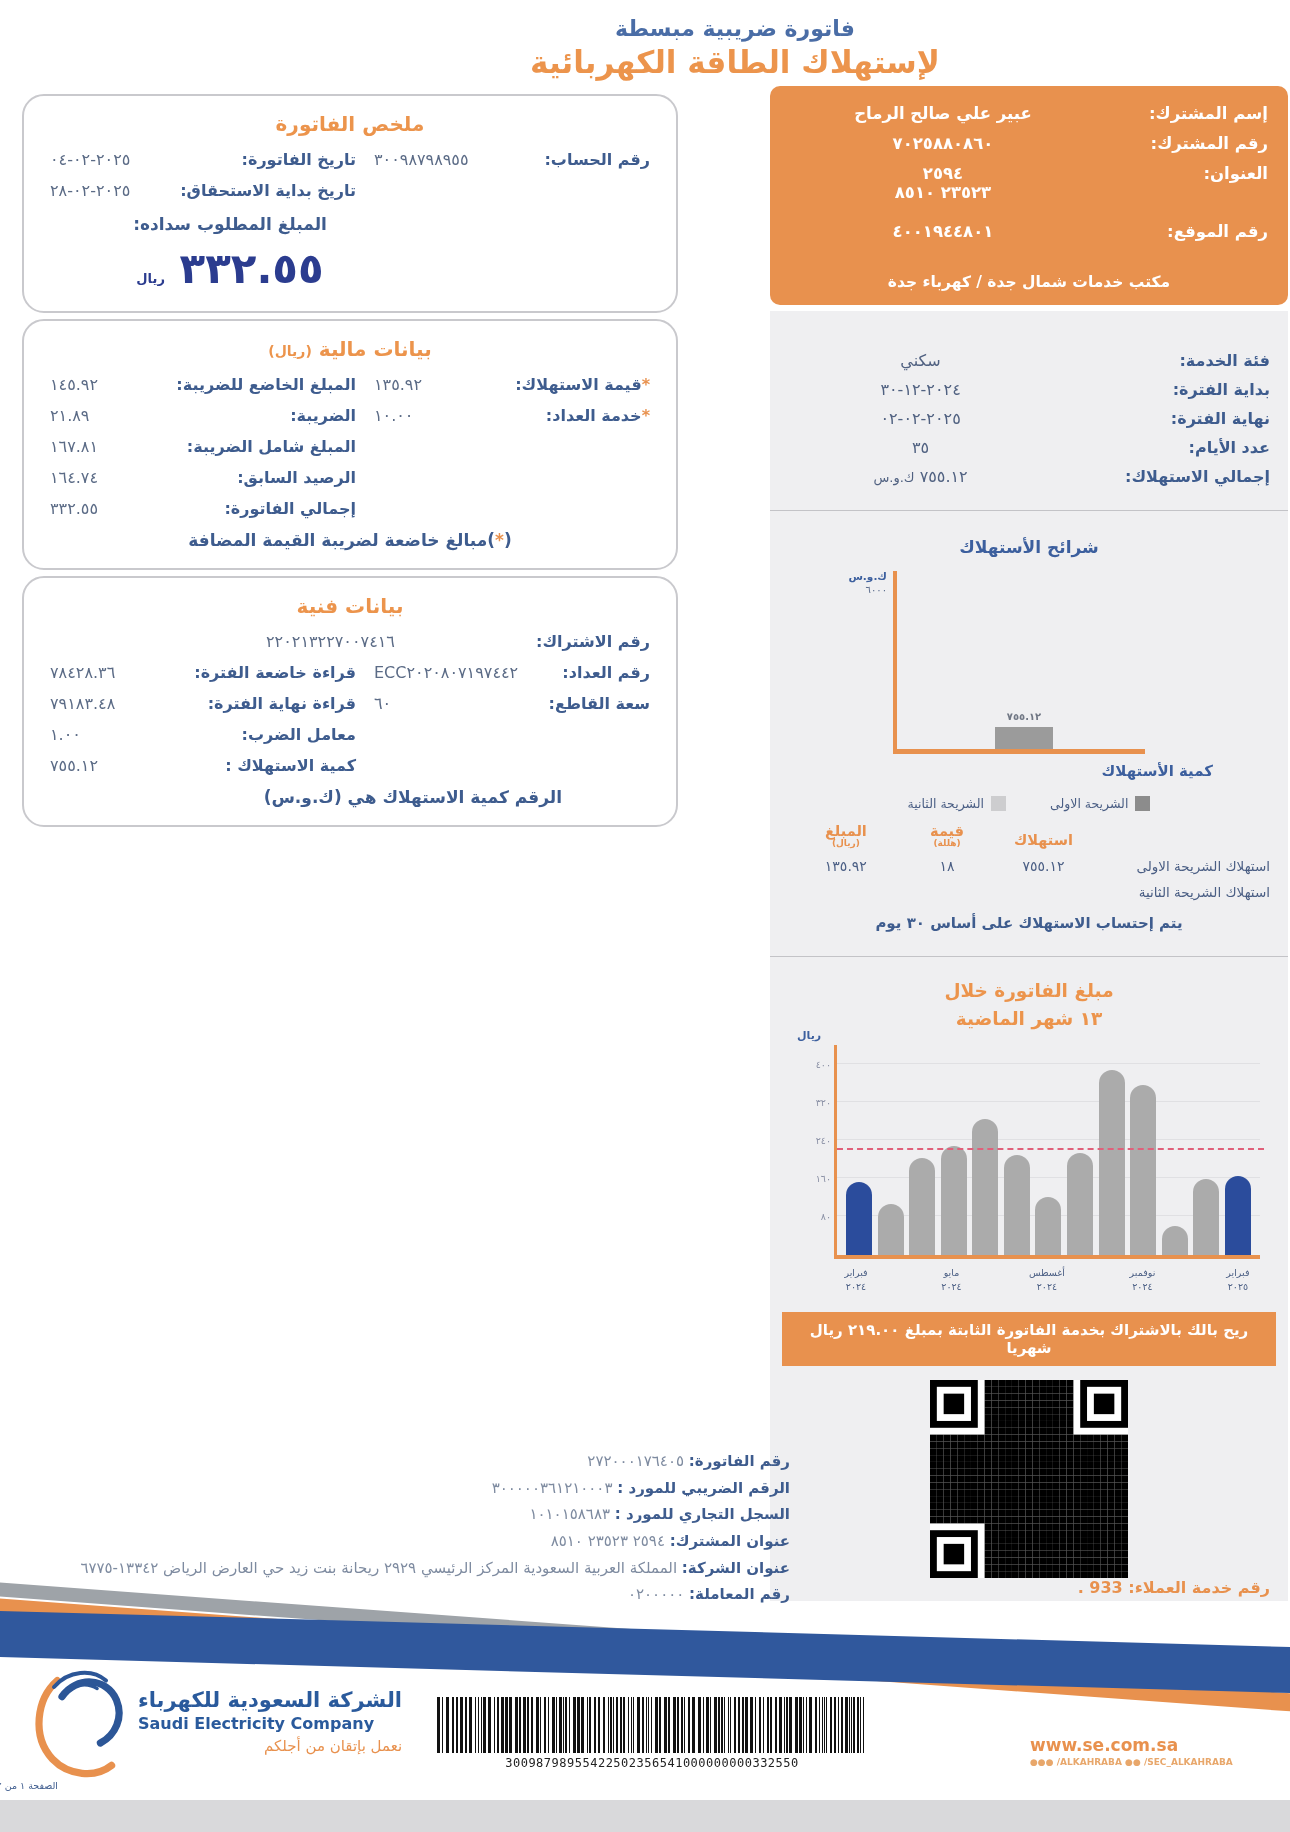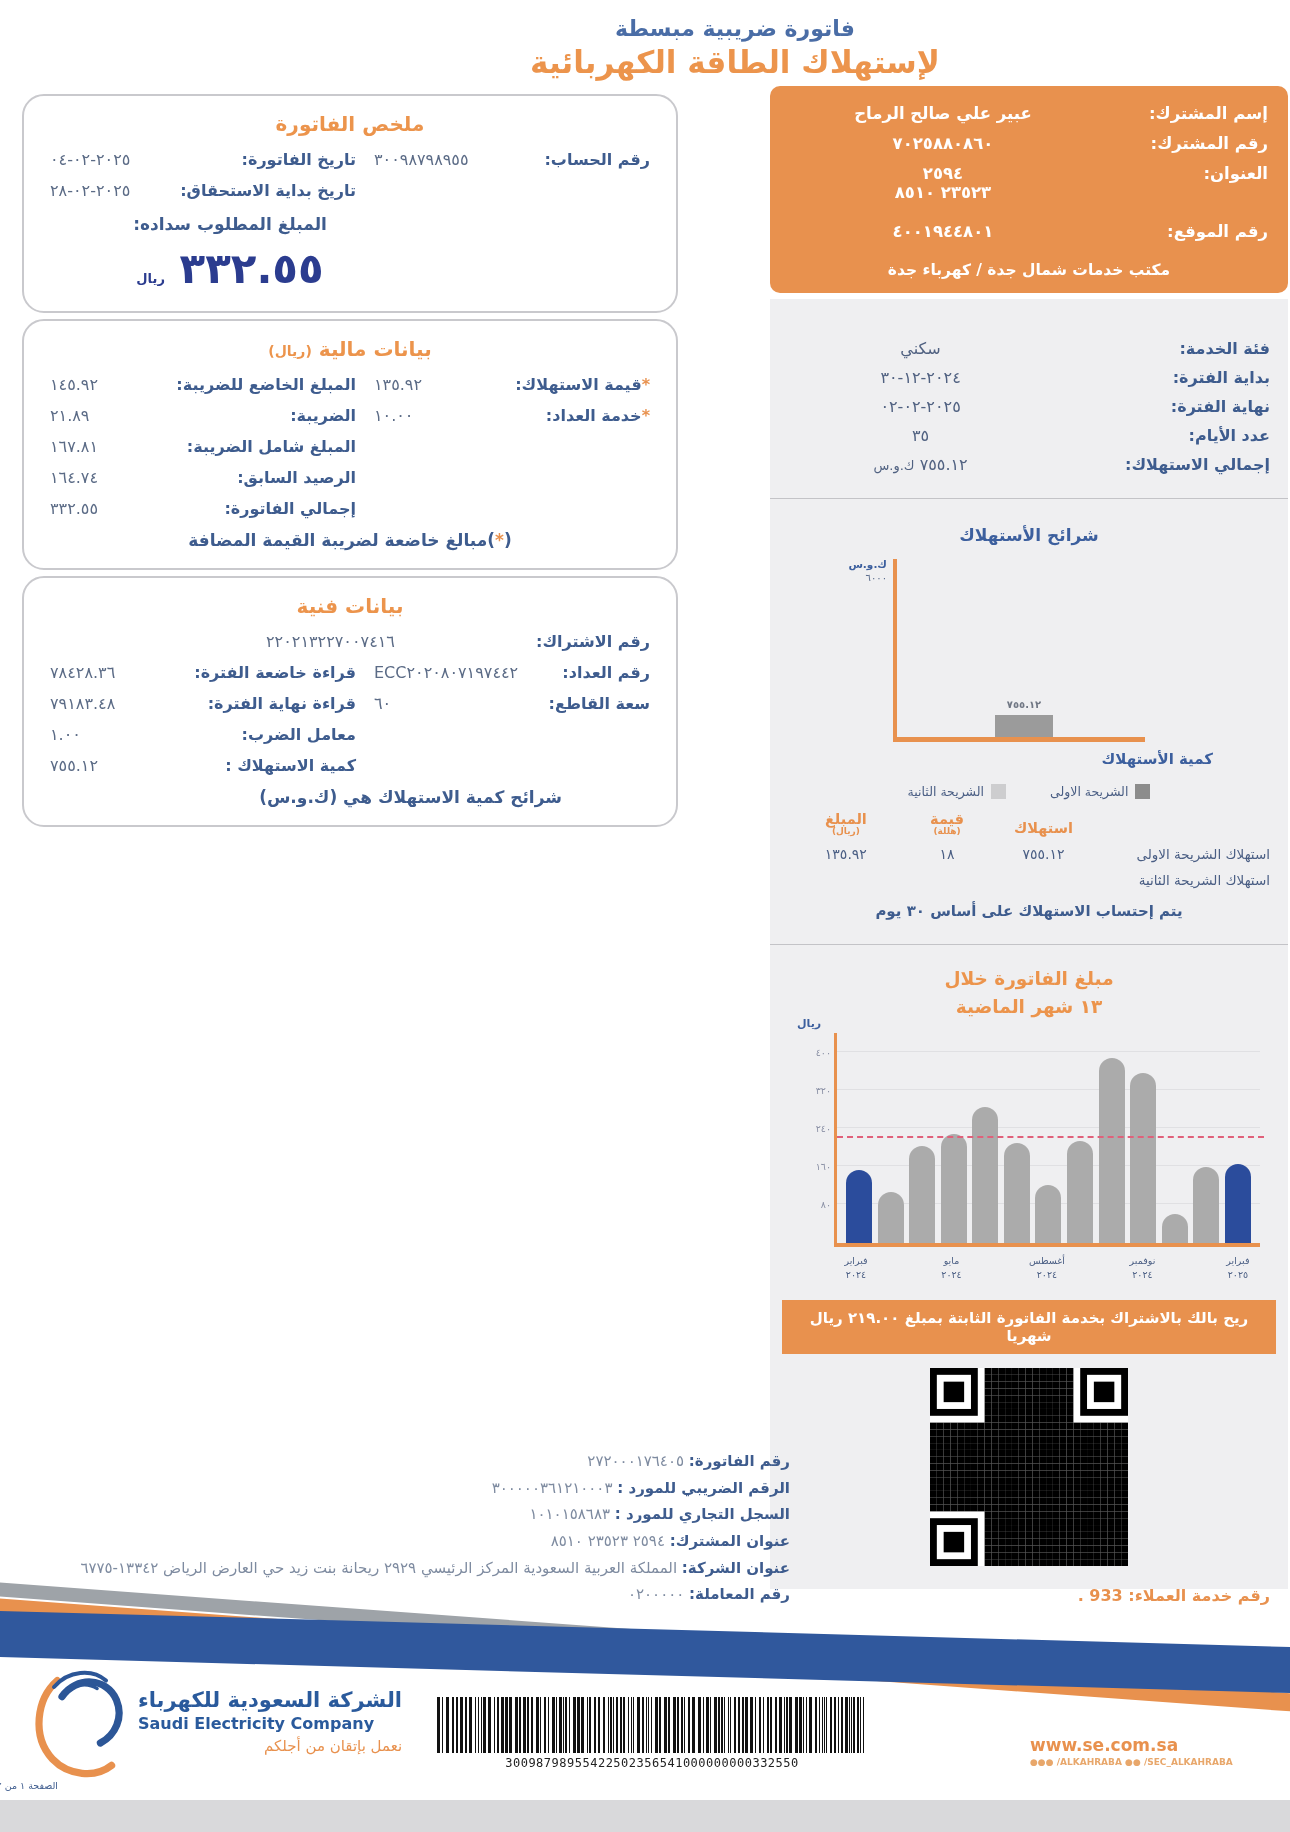--- a/index.html
+++ b/index.html
@@ -11,21 +11,21 @@
 
   .columns{display:flex;gap:92px;padding:0 2px 0 16px;align-items:flex-start;margin-top:6px}
   .col-right{width:518px;flex:none}
   .col-left{width:656px;flex:none;padding-top:8px}
 
   
   .cust-box{background:#E8914E;border-radius:10px;color:#fff;padding:18px 20px 12px;font-size:16.5px;font-weight:bold}
   .cust-row{display:flex;margin-bottom:11px}
   .cust-label{width:36%}
   .cust-value{width:64%;text-align:center;font-weight:bold}
-  .cust-office{text-align:center;margin-top:16px;padding:4px 0 2px;font-size:15.5px}
+  .cust-office{text-align:center;margin-top:28px;padding:4px 0 2px;font-size:15.5px}
   .mt18{margin-top:20px}
 
   
   .panel{background:#EFEFF1;margin-top:6px;padding:40px 18px 0;position:relative;height:1290px;box-sizing:border-box}
   .svc-row{display:flex;margin-bottom:10px;font-size:16px}
   .svc-label{width:45%;font-weight:bold;color:#3E5C8E}
   .svc-value{width:55%;text-align:center;color:#506181}
   .sep{border:0;border-top:1.5px solid #C3C3C7;margin:24px -18px 0}
 
   .tier-title{color:#3C5F9E;font-weight:bold;font-size:17px;text-align:center;margin:26px 0 14px}
@@ -59,21 +59,21 @@
   .m-bars{display:flex;align-items:flex-end;justify-content:space-between;height:100%;padding:0 9px;position:relative;z-index:2}
   .m-bar{width:26px;border-radius:13px 13px 0 0;background:#ABABAB}
   .m-bar.hl{background:#2B4C9C}
   .m-xrow{display:flex;justify-content:space-between;padding:0 9px;margin-top:7px;height:30px}
   .m-xcell{width:26px;position:relative}
   .m-xcell .mm{position:absolute;top:0;left:50%;transform:translateX(-50%);font-size:9.5px;color:#4A5E84;text-align:center;white-space:nowrap;line-height:1.5}
 
   .banner{background:#E8914E;color:#fff;font-weight:bold;font-size:15px;text-align:center;padding:9px 4px;margin:16px -6px 0;direction:rtl}
   .qr-box{width:198px;height:198px;margin:14px auto 0}
   .qr-box svg{display:block}
-  .cs-line{color:#E8914E;font-weight:bold;font-size:16px;text-align:right;margin-top:20px;position:relative;z-index:7}
+  .cs-line{color:#E8914E;font-weight:bold;font-size:16px;text-align:right;margin-top:0;position:relative;z-index:7}
 
   
   .box{border:2px solid #C9C9CD;border-radius:22px;background:#fff;padding:16px 26px 18px;margin-bottom:6px}
   .box-title{color:#EC944C;font-weight:bold;font-size:20px;text-align:center;margin-bottom:14px}
   .box-title .suffix{font-size:14px}
   .pair{display:flex;justify-content:space-between;font-size:16px}
   .pair .lb{font-weight:bold;color:#3E5C8E;white-space:nowrap}
   .pair .vl{color:#5B6B86}
   .line{display:flex;justify-content:space-between;margin-bottom:12px}
   .line.only-l{justify-content:flex-end}
@@ -1086,21 +1086,21 @@
           <span class="lb">معامل الضرب:</span>
           <span class="vl">١.٠٠</span>
         </div>
       </div>
       <div class="line only-l">
         <div class="pair w50">
           <span class="lb">كمية الاستهلاك :</span>
           <span class="vl">٧٥٥.١٢</span>
         </div>
       </div>
-      <div class="t-note">شرائح كمية الاستهلاك هي (ك.و.س)</div>
+      <div class="t-note">الرقم كمية الاستهلاك هي (ك.و.س)</div>
     </div>
   </div>
 </div>
 
 <div class="supplier">
   <div><span class="lb">رقم الفاتورة:</span> <span class="vl">٢٧٢٠٠٠١٧٦٤٠٥</span></div>
   <div><span class="lb">الرقم الضريبي للمورد :</span> <span class="vl">٣٠٠٠٠٠٣٦١٢١٠٠٠٣</span></div>
   <div><span class="lb">السجل التجاري للمورد :</span> <span class="vl">١٠١٠١٥٨٦٨٣</span></div>
   <div><span class="lb">عنوان المشترك:</span> <span class="vl">٢٥٩٤   ٢٣٥٢٣ ٨٥١٠</span></div>
   <div><span class="lb">عنوان الشركة:</span> <span class="vl">المملكة العربية السعودية   المركز الرئيسي   ٢٩٢٩ ريحانة بنت زيد   حي العارض الرياض ١٣٣٤٢-٦٧٧٥</span></div>

